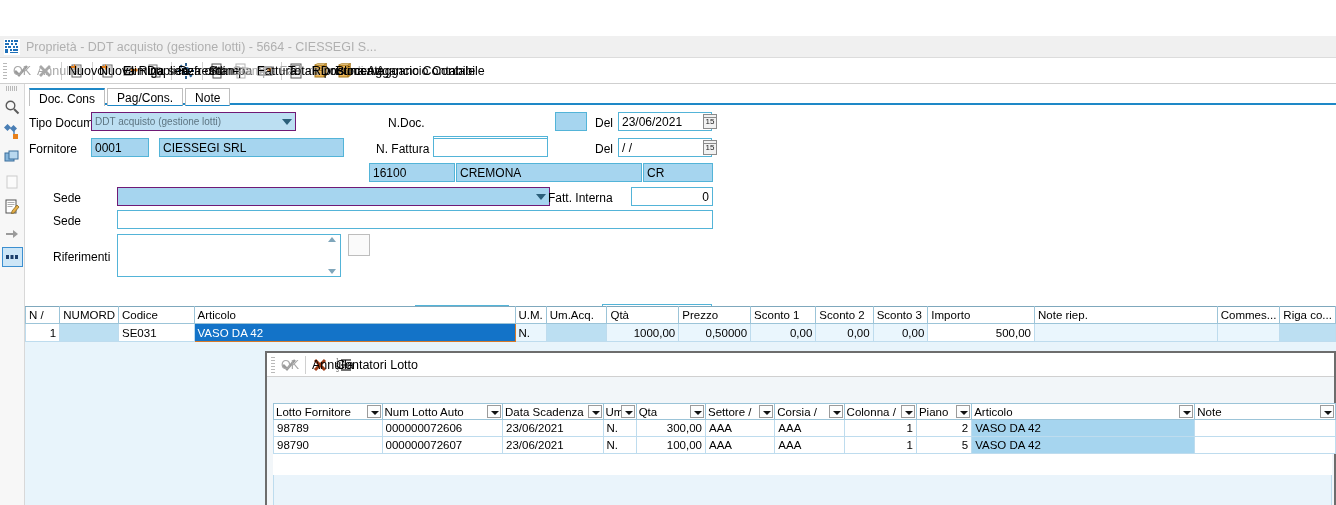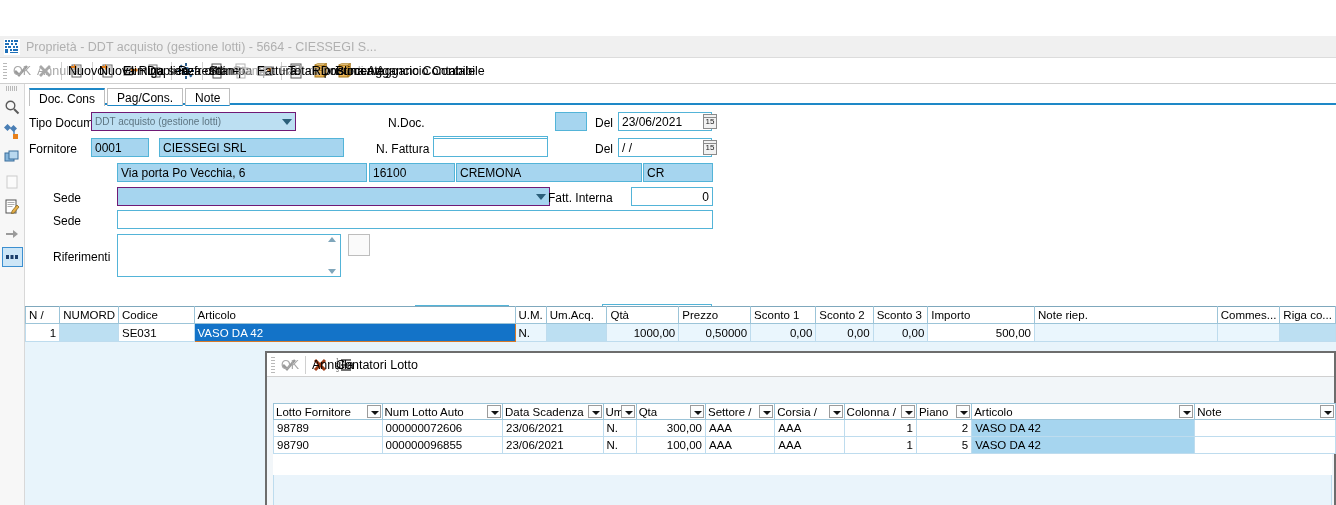--- a/index.html
+++ b/index.html
@@ -460,23 +460,20 @@
     <span class="lbl" style="left:351px; top:58px;">N. Fattura</span>
     <div class="fld plain" style="left:408px; top:54px; width:115px; height:19px;">
       <span></span>
     </div>
     <span class="lbl" style="left:570px; top:58px;">Del</span>
     <div class="fld plain" style="left:593px; top:54px; width:94px; height:19px;">
       <span>/   /</span>
     </div>
     <div class="cal" style="left:669px; top:56px;"><i></i>15</div>
 
-    <div class="fld blue" style="left:92px; top:79px; width:250px; height:19px;">
-      <span>Via porta Po Vecchia, 6</span>
-    </div>
     <div class="fld blue" style="left:344px; top:79px; width:86px; height:19px;">
       <span>16100</span>
     </div>
     <div class="fld blue" style="left:431px; top:79px; width:186px; height:19px;">
       <span>CREMONA</span>
     </div>
     <div class="fld blue" style="left:618px; top:79px; width:70px; height:19px;">
       <span>CR</span>
     </div>
 
@@ -648,21 +645,21 @@
             <td class="r">300,00</td>
             <td>AAA</td>
             <td>AAA</td>
             <td class="r">1</td>
             <td class="r">2</td>
             <td class="blue">VASO DA 42</td>
             <td></td>
           </tr>
           <tr>
             <td>98790</td>
-            <td>000000096855</td>
+            <td>000000072607</td>
             <td>23/06/2021</td>
             <td>N.</td>
             <td class="r">100,00</td>
             <td>AAA</td>
             <td>AAA</td>
             <td class="r">1</td>
             <td class="r">5</td>
             <td class="blue">VASO DA 42</td>
             <td></td>
           </tr>

